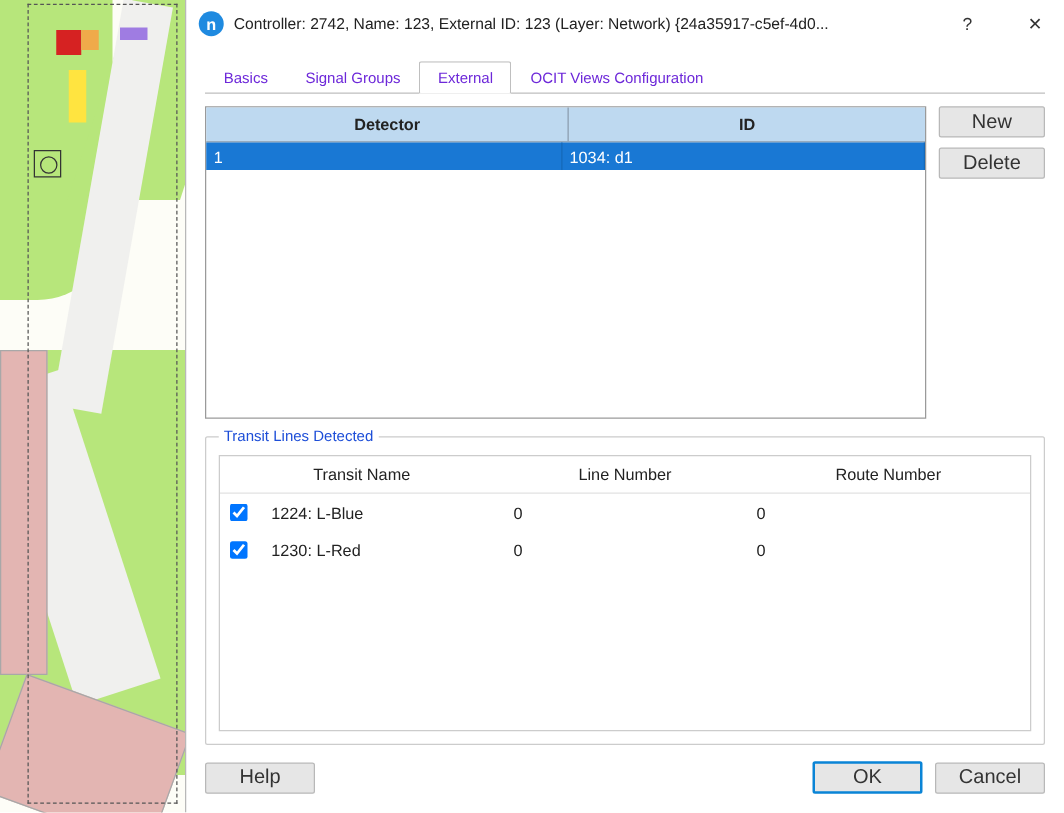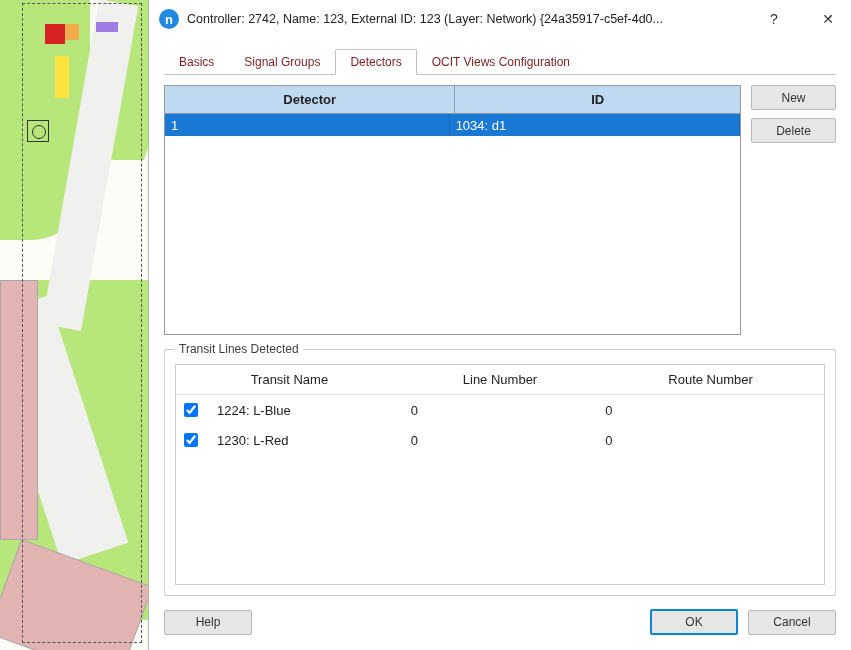--- a/index.html
+++ b/index.html
@@ -66,21 +66,21 @@
     
     .tabstrip {
       display: flex;
       align-items: flex-end;
       height: 28px;
       position: relative;
     }
     .tab {
       padding: 5px 14px 5px 14px;
       font-size: 12px;
-      color:#7f1d1d;
+      color:#6d28d9;
       position: relative;
       top:1px;
       border:1px solid transparent;
     }
     .tab.active {
       border:1px solid #bfbfbf;
       border-bottom:1px solid #fff;
       background:#fff;
       border-top-left-radius:2px;
       border-top-right-radius:2px;
@@ -133,39 +133,39 @@
     .sidebtns {
       width:85px;
       display:flex; flex-direction:column; gap:8px;
     }
     .wbtn {
       height:25px;
       display:flex; align-items:center; justify-content:center;
       background:#e6e6e6;
       border:1px solid #b8b8b8;
       border-radius:2px;
-      font-size:12px;
+      font-size:16px;
       color:#333;
     }
 
     
     .group {
       margin-top:14px;
       border:1px solid #cccccc;
       border-radius:2px;
       position:relative;
       padding:14px 10px 10px 10px;
       flex:1;
       min-height:0;
       display:flex; flex-direction:column;
     }
     .group .legend {
       position:absolute; top:-8px; left:10px;
       background:#fff; padding:0 4px;
-      font-size:12px; color:#404040;
+      font-size:12px; color:#1d4ed8;
     }
     .tlist {
       flex:1;
       border:1px solid #cccccc;
       background:#fff;
       overflow:hidden;
     }
     .tlist .thead, .tlist .trow {
       display:flex;
       height:30px;
@@ -219,21 +219,21 @@
     <div class="title">Controller: 2742, Name: 123, External ID: 123 (Layer: Network) {24a35917-c5ef-4d0...</div>
     <div class="winbtn">?</div>
     <div class="winbtn">✕</div>
   </div>
 
   <div class="client">
     <div class="tabline">
       <div class="tabstrip">
         <div class="tab">Basics</div>
         <div class="tab">Signal Groups</div>
-        <div class="tab active">Detectors</div>
+        <div class="tab active">External</div>
         <div class="tab">OCIT Views Configuration</div>
       </div>
     </div>
 
     <div class="gridwrap">
       <div class="grid">
         <div class="gridhead">
           <div class="gh gh-det">Detector</div>
           <div class="gh gh-id">ID</div>
         </div>

